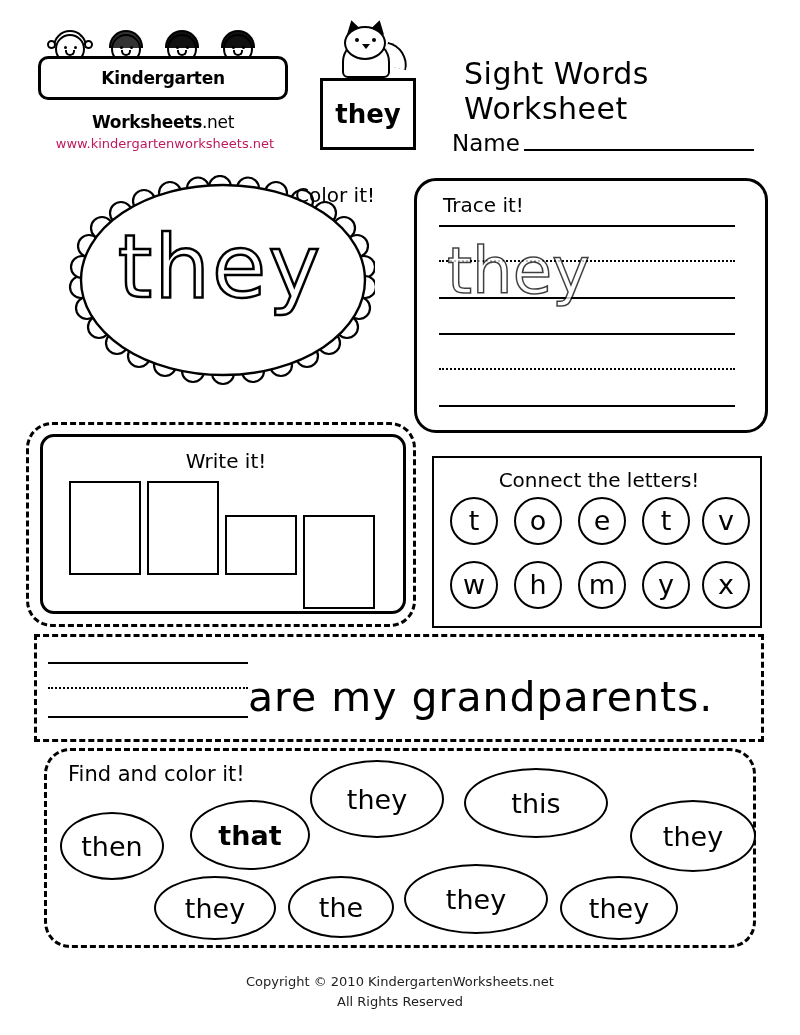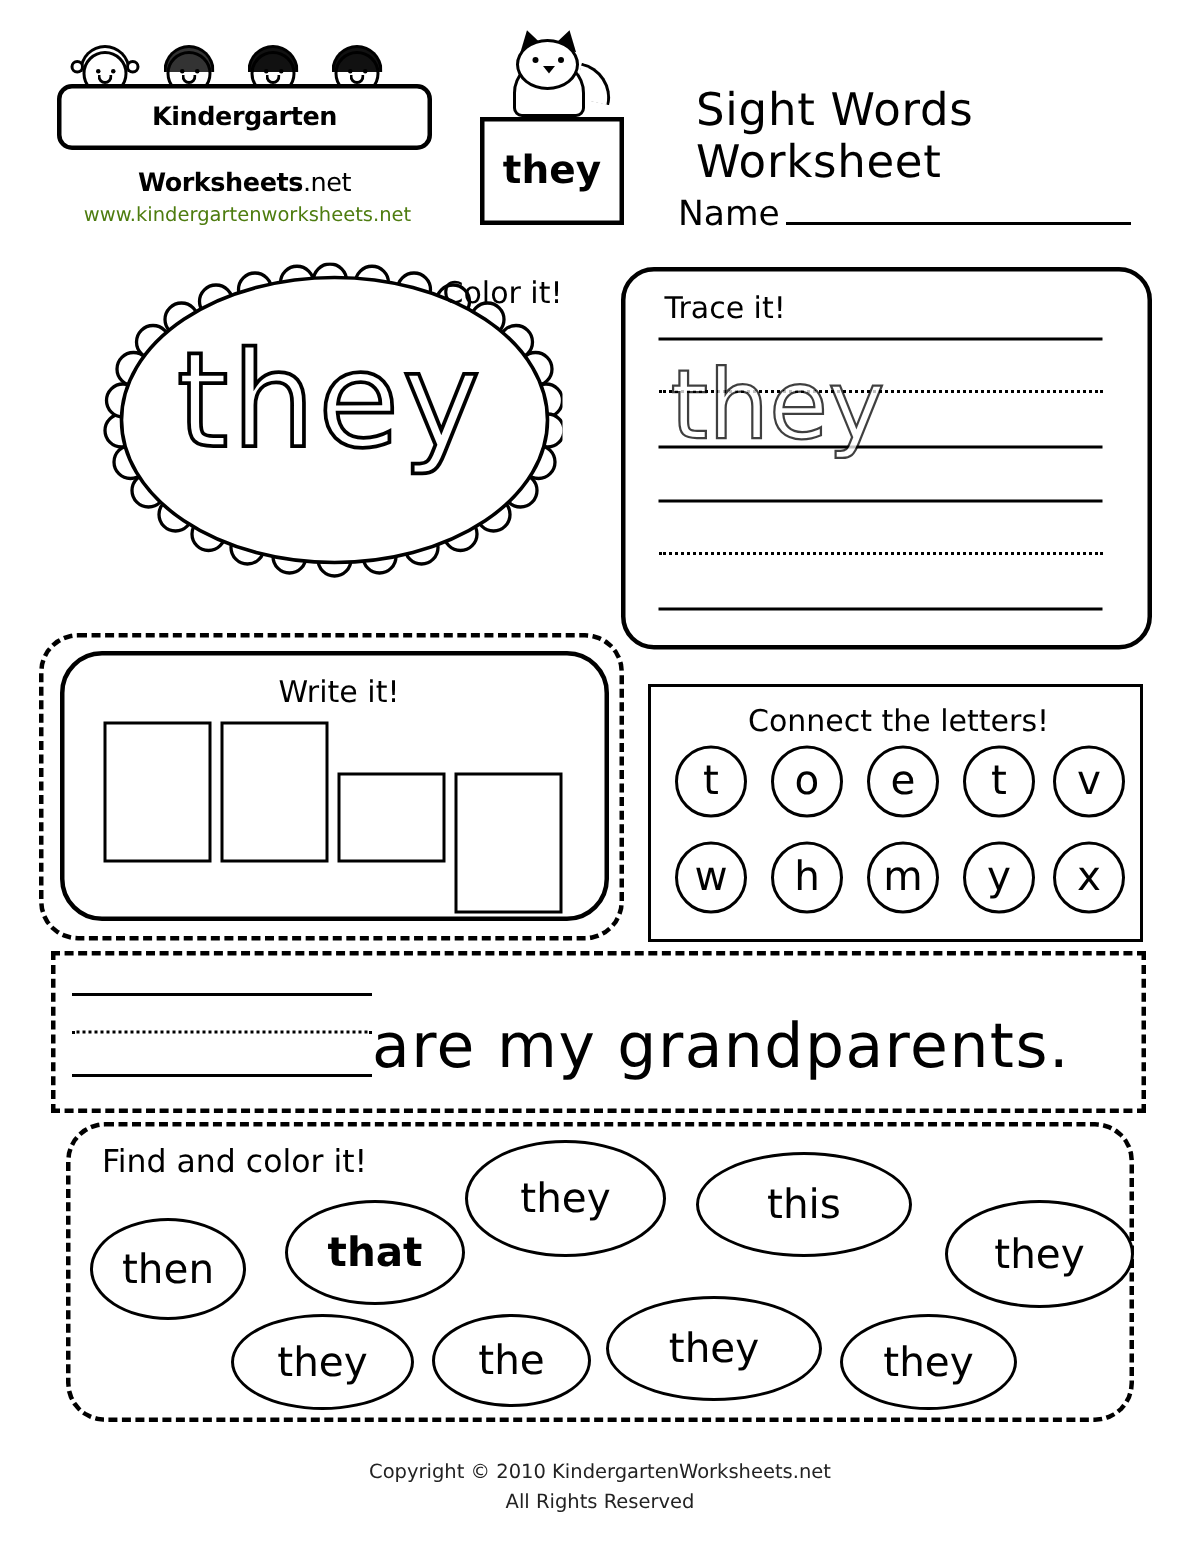--- a/index.html
+++ b/index.html
@@ -66,21 +66,21 @@
   }
   .kid .pig {
     position: absolute; top: 12px; width: 9px; height: 9px;
     border: 2.5px solid #000; border-radius: 50%; background:#fff;
   }
   .kid .pig.l { left: -1px; } .kid .pig.r { left: 36px; }
 
   .logo-url {
     position: absolute; left: 40px; top: 126px;
     width: 250px; text-align: center;
-    font-size: 13px; color: #4d7c0f;
+    font-size: 13px; color: #be185d;
     font-family: "DejaVu Sans", sans-serif;
   }
 
   .cat-box {
     position: absolute; left: 320px; top: 68px;
     width: 96px; height: 72px;
     border: 3px solid #000;
     background: #fff;
   }
   .cat-word {
@@ -175,21 +175,21 @@
     opacity: 0.75;
   }
 
   
   .write-dash {
     position: absolute; left: 26px; top: 422px; width: 390px; height: 205px;
     border: 3px dashed #000; border-radius: 26px;
   }
   .write-inner {
     position: absolute; left: 40px; top: 434px; width: 366px; height: 180px;
-    border: 3px solid #000; border-radius: 28px; background:#fff;
+    border: 3px solid #000; border-radius: 14px; background:#fff;
   }
   .write-label {
     position: absolute; left: 0; top: 12px; width: 366px; text-align:center;
     font-size: 20px; font-family: "DejaVu Sans", sans-serif;
   }
   .wbox { position: absolute; border: 2px solid #000; background: #fff; }
 
   
   .connect-box {
     position: absolute; left: 432px; top: 456px; width: 330px; height: 172px;

